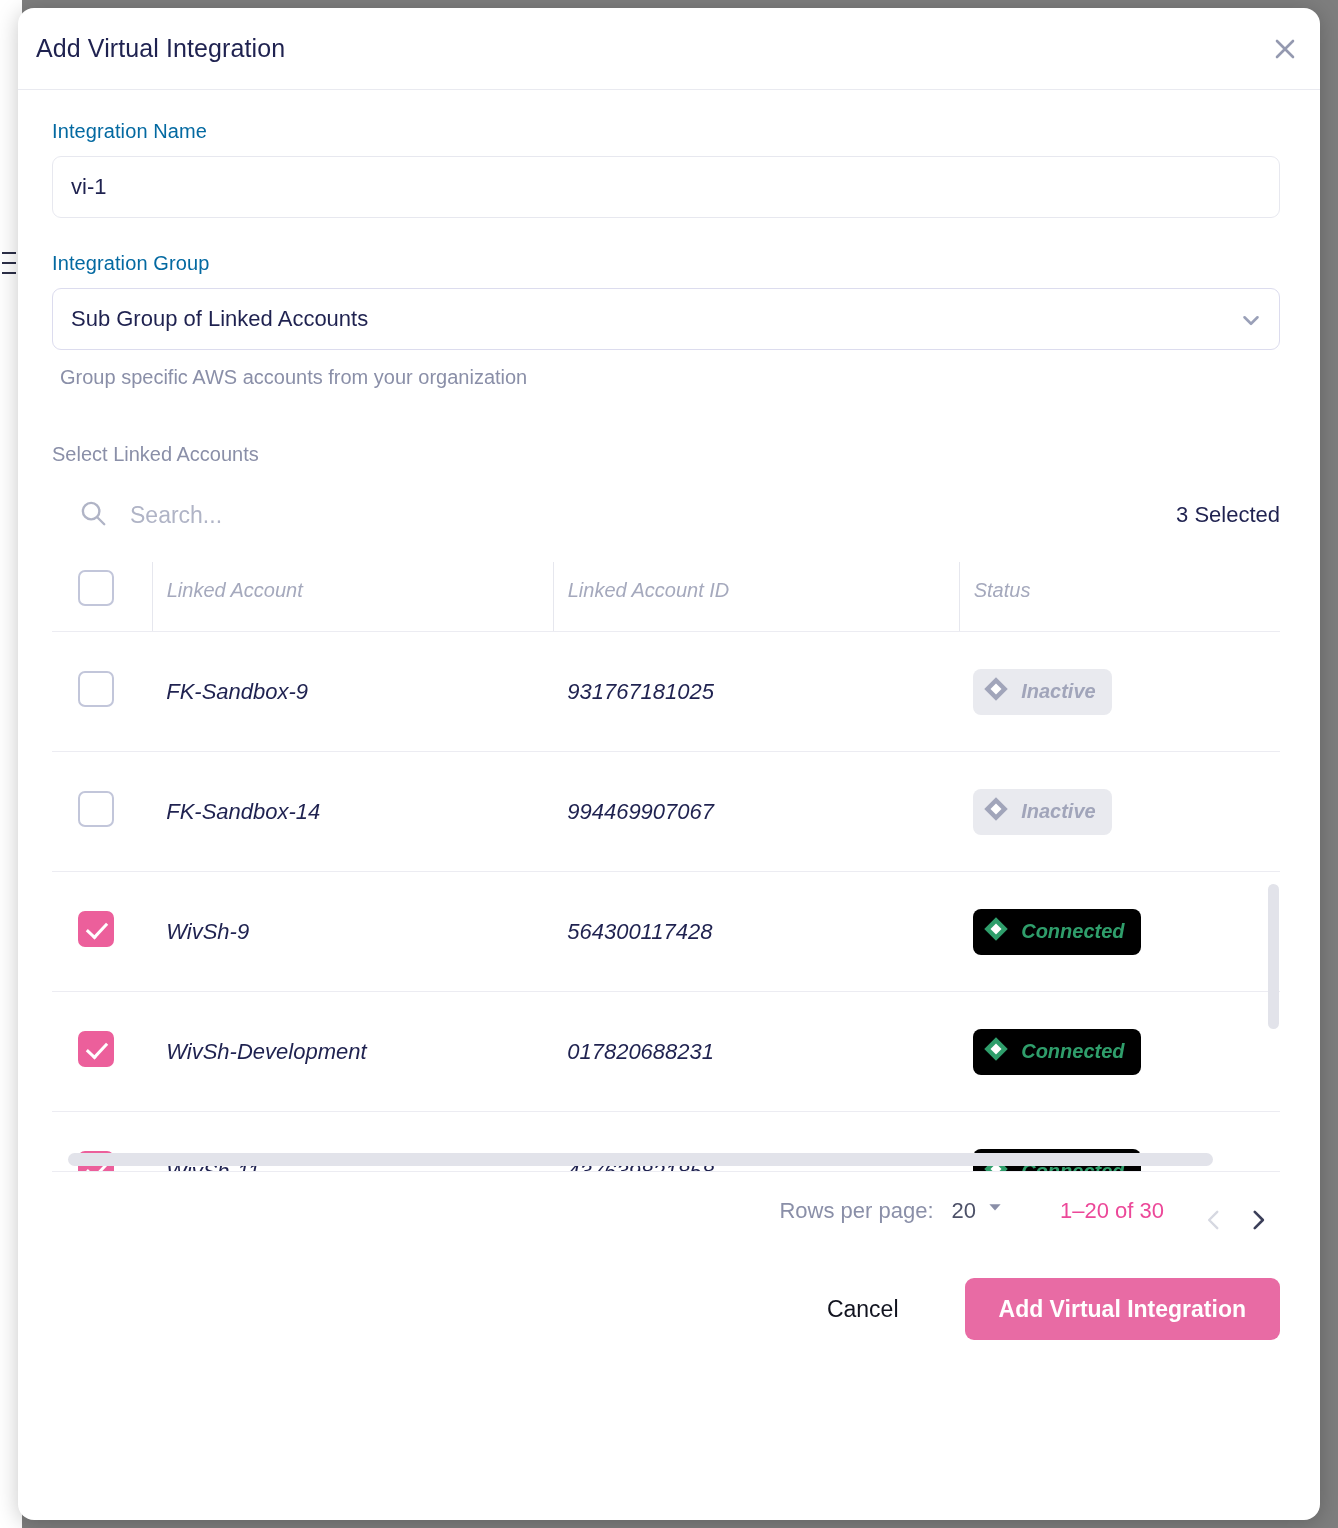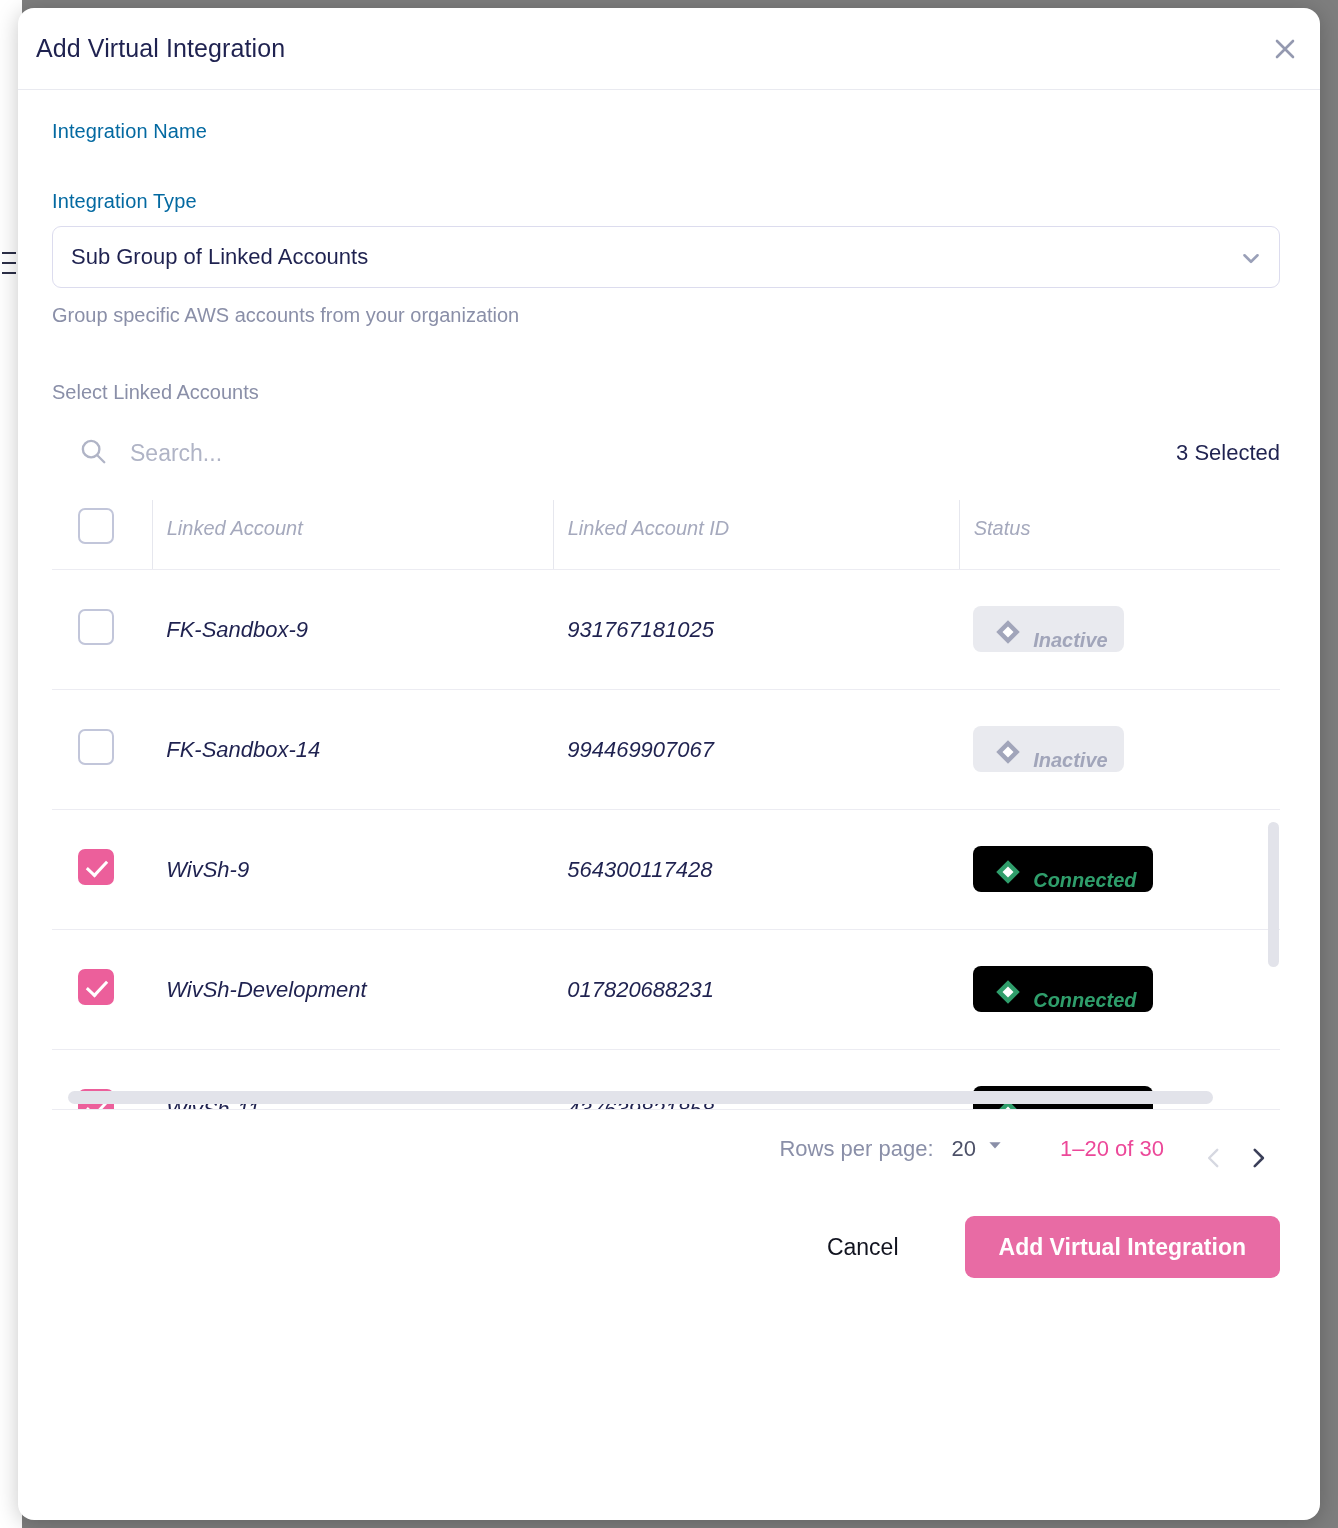--- a/index.html
+++ b/index.html
@@ -103,20 +103,21 @@
   .select-chevron {
     position: absolute;
     right: 16px;
     top: 19px;
     pointer-events: none;
   }
   .helper-text {
     margin-top: 16px;
     font-size: 20px;
     color: #8a8fa8;
+    margin-left: 8px;
   }
 
   .section-label {
     margin-top: 54px;
     font-size: 20px;
     color: #8a8fa8;
   }
 
   
   .search-row {
@@ -202,24 +203,24 @@
     left: 11px; top: 5px;
     width: 9px; height: 17px;
     border: solid #fff;
     border-width: 0 3.5px 3.5px 0;
     transform: rotate(43deg);
   }
 
   
   .badge {
     display: inline-flex;
-    align-items: flex-end;
+    align-items: center;
     gap: 10px;
     height: 46px;
-    padding: 0 16px 0 20px;
+    padding: 0 16px 0 8px;
     border-radius: 8px;
     font-size: 20px;
     font-weight: bold;
   }
   .badge.inactive { background: #e9eaef; color: #a1a5ba; }
   .badge.connected { background: #000000; color: #2f9e6b; }
 
   
   .v-scroll-track {
     position: absolute;
@@ -328,24 +329,25 @@
     <div class="close-btn">
       <svg width="24" height="24" viewBox="0 0 24 24" aria-hidden="true">
         <path d="M4 4 L20 20 M20 4 L4 20" stroke="#9499b0" stroke-width="2.6" stroke-linecap="round"></path>
       </svg>
     </div>
   </div>
 
   <div class="modal-body">
 
     <div class="field-label">Integration Name</div>
+    <input class="text-input" type="text" value="vi-1" style="">
 
     <div class="gap-1"></div>
 
-    <div class="field-label">Integration Type</div>
+    <div class="field-label">Integration Group</div>
     <div class="select-wrap">
       <div class="select-box">
         <span>Sub Group of Linked Accounts</span>
       </div>
       <span class="select-chevron">
         <svg width="26" height="26" viewBox="0 0 24 24" aria-hidden="true">
           <path d="M6 9.5 L12 15.5 L18 9.5" fill="none" stroke="#9aa0b8" stroke-width="2.4" stroke-linecap="round" stroke-linejoin="round"></path>
         </svg>
       </span>
     </div>

